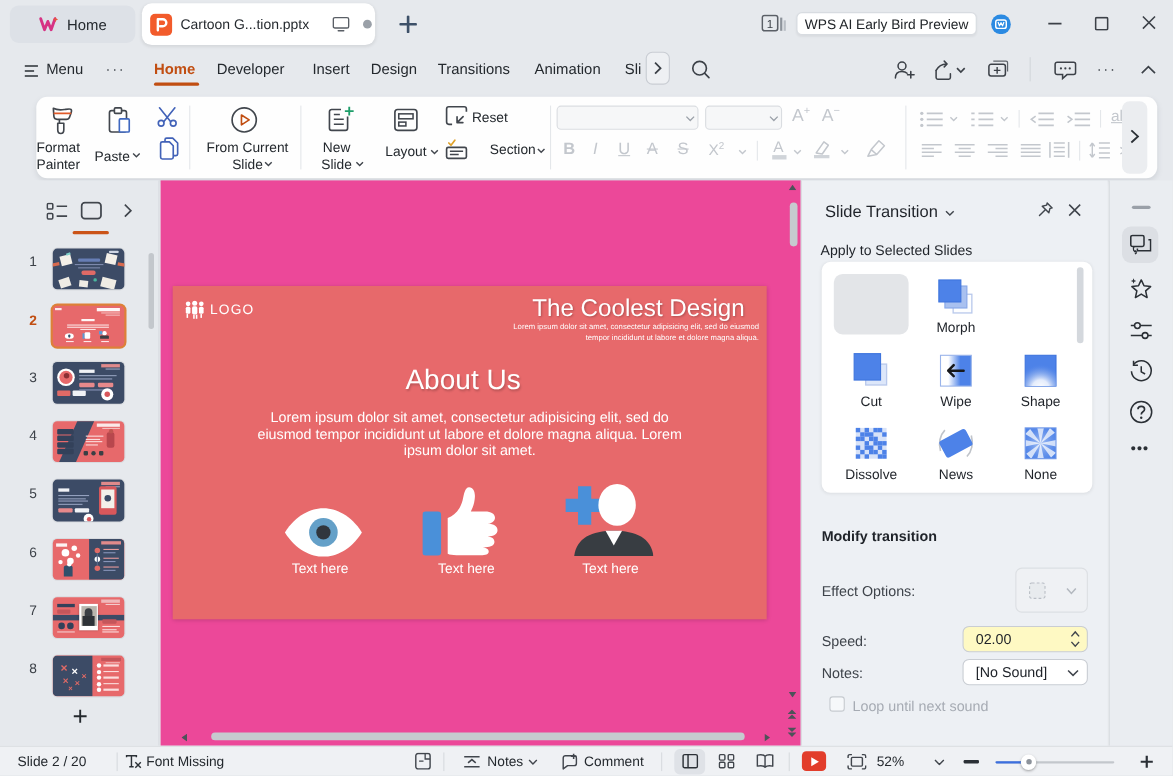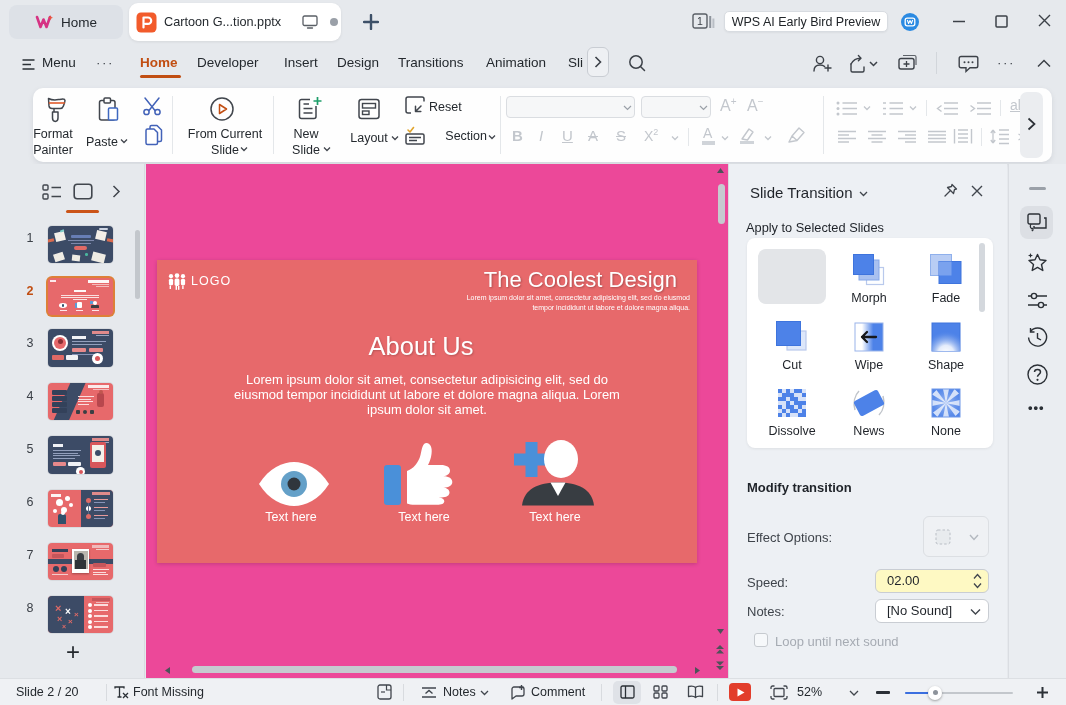--- a/index.html
+++ b/index.html
@@ -584,30 +584,20 @@
     <div class="abs" style="left:11px;top:11px;width:68px;height:55px;background:#e3e5e8;border-radius:8px"></div>
     <div class="ttile" style="left:88px;top:13px">
       <div class="ticon">
           <svg width="38" height="38" viewBox="0 0 38 38">
         <rect x="16.5" y="16.5" width="17" height="17" fill="#fdfeff" stroke="#b9c9ec" stroke-width="1.2"></rect>
         <rect x="9" y="9" width="20" height="20" fill="#a9c1f0" stroke="#86a7e8" stroke-width="1"></rect>
         <rect x="3.5" y="3.5" width="20" height="20" fill="#4d82e8" stroke="#3e74dd" stroke-width="1"></rect>
       </svg>
         </div>
       <div class="tlabel">Morph</div>
-    </div>
-    <div class="ttile" style="left:165px;top:13px">
-      <div class="ticon">
-          <svg width="38" height="38" viewBox="0 0 38 38">
-        <rect x="3.5" y="3.5" width="21" height="21" fill="#b9cdf4" stroke="#8fb0ec" stroke-width="1"></rect>
-        <rect x="12" y="10.5" width="22" height="22" fill="#4d82e8" stroke="#3e74dd" stroke-width="1"></rect>
-        <rect x="12" y="10.5" width="12.5" height="14" fill="#7aa2ee"></rect>
-      </svg>
-        </div>
-      <div class="tlabel">Fade</div>
     </div>
     <div class="ttile" style="left:11px;top:80px">
       <div class="ticon">
           <svg width="38" height="38" viewBox="0 0 38 38">
         <rect x="14" y="13" width="19" height="19" fill="#dde7fa" stroke="#b9c9ec" stroke-width="1.2"></rect>
         <rect x="3.5" y="3.5" width="24" height="24" fill="#4d82e8" stroke="#3e74dd" stroke-width="1"></rect>
       </svg>
         </div>
       <div class="tlabel">Cut</div>
     </div>

